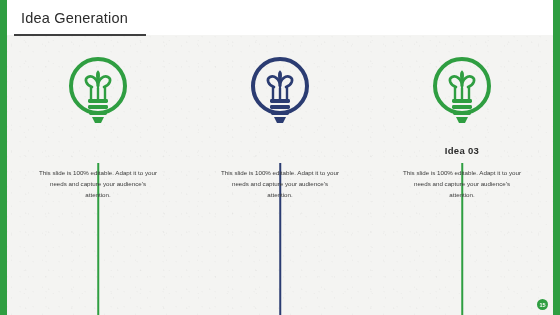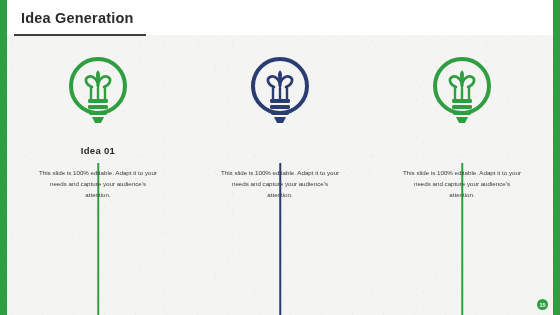--- a/index.html
+++ b/index.html
@@ -63,21 +63,21 @@
     top: 34px;
     width: 132px;
     height: 1.5px;
     background: #3f3f3f;
   }
   .slide-title {
     margin-left: 14px;
     font-size: 14.5px;
     color: #2b2b2b;
     letter-spacing: 0.2px;
-    font-weight: 700;
+    font-weight: 400;
   }
   .content {
     position: absolute;
     left: 7px;
     top: 35px;
     width: 546px;
     height: 280px;
   }
   .col {
     position: absolute;
@@ -166,21 +166,20 @@
           <path d="M32 33 C 32 26, 26 22, 22 24 C 18 26, 20 32, 26 34" fill="none" stroke="#2f9e41" stroke-width="2.6" stroke-linecap="round"></path>
           <path d="M32 33 C 32 26, 38 22, 42 24 C 46 26, 44 32, 38 34" fill="none" stroke="#2f9e41" stroke-width="2.6" stroke-linecap="round"></path>
           <path d="M32 33 C 32 25, 30 21, 32 19 C 34 21, 32 25, 32 33" fill="none" stroke="#2f9e41" stroke-width="2.4" stroke-linecap="round"></path>
           <path d="M25 35 L 25 46 M32 35 L 32 46 M39 35 L 39 46" stroke="#2f9e41" stroke-width="2.4" stroke-linecap="round"></path>
           <rect x="22" y="46" width="20" height="4" rx="1.4" fill="#2f9e41"></rect>
           <rect x="22" y="52" width="20" height="4" rx="1.4" fill="#2f9e41"></rect>
           <rect x="23" y="58" width="18" height="4" rx="1.4" fill="#2f9e41"></rect>
           <path d="M26 64 L 38 64 L 35 70 L 29 70 Z" fill="#2f9e41"></path>
         </svg>
       </div>
-      <div class="idea-label">Idea 01</div>
       <div class="desc">This slide is 100% editable. Adapt it to your needs and capture your audience's attention.</div>
     </div>
 
     <div class="col col-2">
       <div class="stem navy"></div>
       <div class="bulb">
         <svg width="64" height="96" viewBox="0 0 64 96">
           <circle cx="32" cy="33" r="27" fill="none" stroke="#2b3c72" stroke-width="4"></circle>
           <path d="M32 33 C 32 26, 26 22, 22 24 C 18 26, 20 32, 26 34" fill="none" stroke="#2b3c72" stroke-width="2.6" stroke-linecap="round"></path>
           <path d="M32 33 C 32 26, 38 22, 42 24 C 46 26, 44 32, 38 34" fill="none" stroke="#2b3c72" stroke-width="2.6" stroke-linecap="round"></path>
@@ -203,19 +202,20 @@
           <path d="M32 33 C 32 26, 26 22, 22 24 C 18 26, 20 32, 26 34" fill="none" stroke="#2f9e41" stroke-width="2.6" stroke-linecap="round"></path>
           <path d="M32 33 C 32 26, 38 22, 42 24 C 46 26, 44 32, 38 34" fill="none" stroke="#2f9e41" stroke-width="2.6" stroke-linecap="round"></path>
           <path d="M32 33 C 32 25, 30 21, 32 19 C 34 21, 32 25, 32 33" fill="none" stroke="#2f9e41" stroke-width="2.4" stroke-linecap="round"></path>
           <path d="M25 35 L 25 46 M32 35 L 32 46 M39 35 L 39 46" stroke="#2f9e41" stroke-width="2.4" stroke-linecap="round"></path>
           <rect x="22" y="46" width="20" height="4" rx="1.4" fill="#2f9e41"></rect>
           <rect x="22" y="52" width="20" height="4" rx="1.4" fill="#2f9e41"></rect>
           <rect x="23" y="58" width="18" height="4" rx="1.4" fill="#2f9e41"></rect>
           <path d="M26 64 L 38 64 L 35 70 L 29 70 Z" fill="#2f9e41"></path>
         </svg>
       </div>
+      <div class="idea-label">Idea 03</div>
       <div class="desc">This slide is 100% editable. Adapt it to your needs and capture your audience's attention.</div>
     </div>
 
   </div>
 
   <div class="page-badge">15</div>
 </div>
 
 </body></html>

